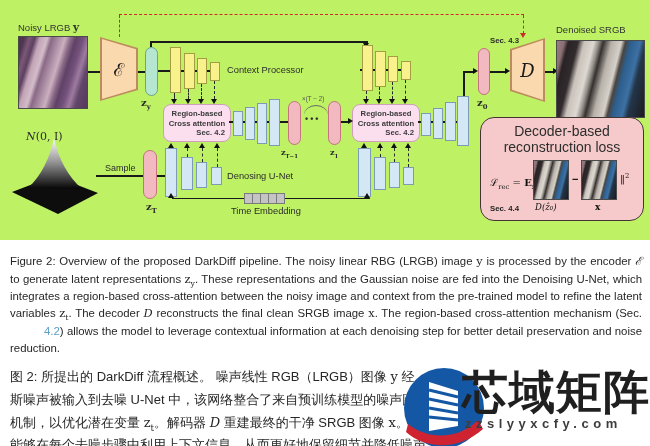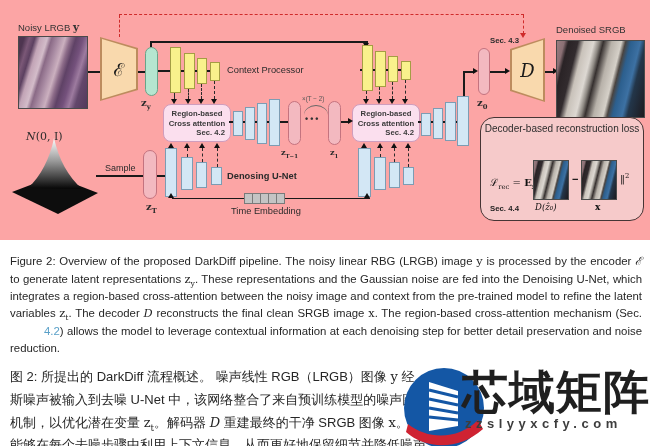--- a/index.html
+++ b/index.html
@@ -1,17 +1,17 @@
 <!DOCTYPE html>
 <html><head>
 <meta charset="utf-8">
 <style>
   html,body{margin:0;padding:0;background:#ffffff;}
   body{width:650px;height:446px;overflow:hidden;position:relative;font-family:"Liberation Sans",sans-serif;}
-  #fig{position:absolute;left:0;top:0;width:650px;height:240px;background:#fca5a5;}
+  #fig{position:absolute;left:0;top:0;width:650px;height:240px;background:#bef264;}
   .lbl{position:absolute;color:#2b2b2b;white-space:nowrap;}
   .mvar{font-family:"DejaVu Serif",serif;font-weight:bold;font-style:normal;}
   .mit{font-family:"DejaVu Serif",serif;font-style:italic;}
   sub{font-size:0.68em;line-height:0;}
   sup{font-size:0.68em;line-height:0;}
   
   .bar{position:absolute;box-sizing:border-box;}
   .bar-y{background:#f9f18c;border:1.2px solid #a59d44;}
   .bar-b{background:#d3e7f5;border:1.2px solid #7d9cb3;}
   .pill{position:absolute;box-sizing:border-box;border-radius:9px;}
@@ -136,21 +136,21 @@
   <div class="hl" style="left:96px;top:175px;width:47px;"></div>
 
   <div class="pill pill-p" style="left:143px;top:150px;width:14px;height:49px;"></div>
   <span class="lbl mvar" style="left:146px;top:201px;font-size:10px;"><span>z</span><sub>T</sub></span>
   <div class="hl" style="left:157px;top:175px;width:8px;"></div>
 
   <div class="bar bar-b" style="left:165px;top:148px;width:12px;height:49px;"></div>
   <div class="bar bar-b" style="left:181px;top:157px;width:12px;height:33px;"></div>
   <div class="bar bar-b" style="left:196px;top:162px;width:11px;height:26px;"></div>
   <div class="bar bar-b" style="left:211px;top:167px;width:11px;height:18px;"></div>
-  <span class="lbl" style="left:227px;top:171px;font-size:9.3px;font-weight:bold;">Denosing U-Net</span>
+  <span class="lbl" style="left:227px;top:171px;font-size:9.3px;">Denosing U-Net</span>
 
   <div class="tri tri-u" style="left:168px;top:143px;"></div>
   <div class="tri tri-u" style="left:184px;top:143px;"></div>
     <div class="dv" style="left:187px;top:148px;height:9px;"></div>
   <div class="tri tri-u" style="left:199px;top:143px;"></div>
     <div class="dv" style="left:202px;top:148px;height:14px;"></div>
   <div class="tri tri-u" style="left:214px;top:143px;"></div>
     <div class="dv" style="left:217px;top:148px;height:19px;"></div>
 
   <div class="hl" style="left:229px;top:121px;width:61px;"></div>
@@ -218,21 +218,21 @@
   <div class="tri tri-u" style="left:168px;top:193px;"></div>
   <div class="tri tri-u" style="left:364px;top:193px;"></div>
   <div class="tb" style="left:244px;top:193px;"></div>
   <div class="tb" style="left:252px;top:193px;"></div>
   <div class="tb" style="left:260px;top:193px;"></div>
   <div class="tb" style="left:268px;top:193px;"></div>
   <div class="tb" style="left:276px;top:193px;"></div>
   <span class="lbl" style="left:231px;top:206px;font-size:9.3px;">Time Embedding</span>
 
   <div class="lossbox">
-    <div style="position:absolute;left:0;right:0;top:5px;text-align:center;font-size:10px;color:#2d2d2d;">Decoder-based reconstruction loss</div>
+    <div style="position:absolute;left:0;right:0;top:5px;text-align:center;font-size:14px;color:#2d2d2d;">Decoder-based reconstruction loss</div>
     <div style="position:absolute;left:9px;top:57px;font-size:10px;color:#111;font-family:'DejaVu Serif',serif;"><span>ℒ</span><sub>rec</sub><span> = </span><span style="font-weight:bold;">E</span><sub style="font-weight:bold;">x</sub><span>‖</span></div>
     <div class="ph img-clean" style="left:52px;top:42px;width:36px;height:40px;"></div>
     <span style="position:absolute;left:91px;top:55px;font-weight:bold;font-size:11px;color:#111;">−</span>
     <div class="ph img-clean" style="left:100px;top:42px;width:36px;height:40px;"></div>
     <div style="position:absolute;left:139px;top:55px;font-size:10px;color:#111;font-family:'DejaVu Serif',serif;"><span>‖</span><sup>2</sup></div>
     <span class="mit" style="position:absolute;left:54px;top:84px;font-size:8.6px;color:#111;">D(ẑ₀)</span>
     <span class="mvar" style="position:absolute;left:114px;top:84px;font-size:9px;color:#111;">x</span>
     <span style="position:absolute;left:9px;top:86px;font-size:7.8px;font-weight:bold;color:#222;">Sec. 4.4</span>
   </div>
 </div>

